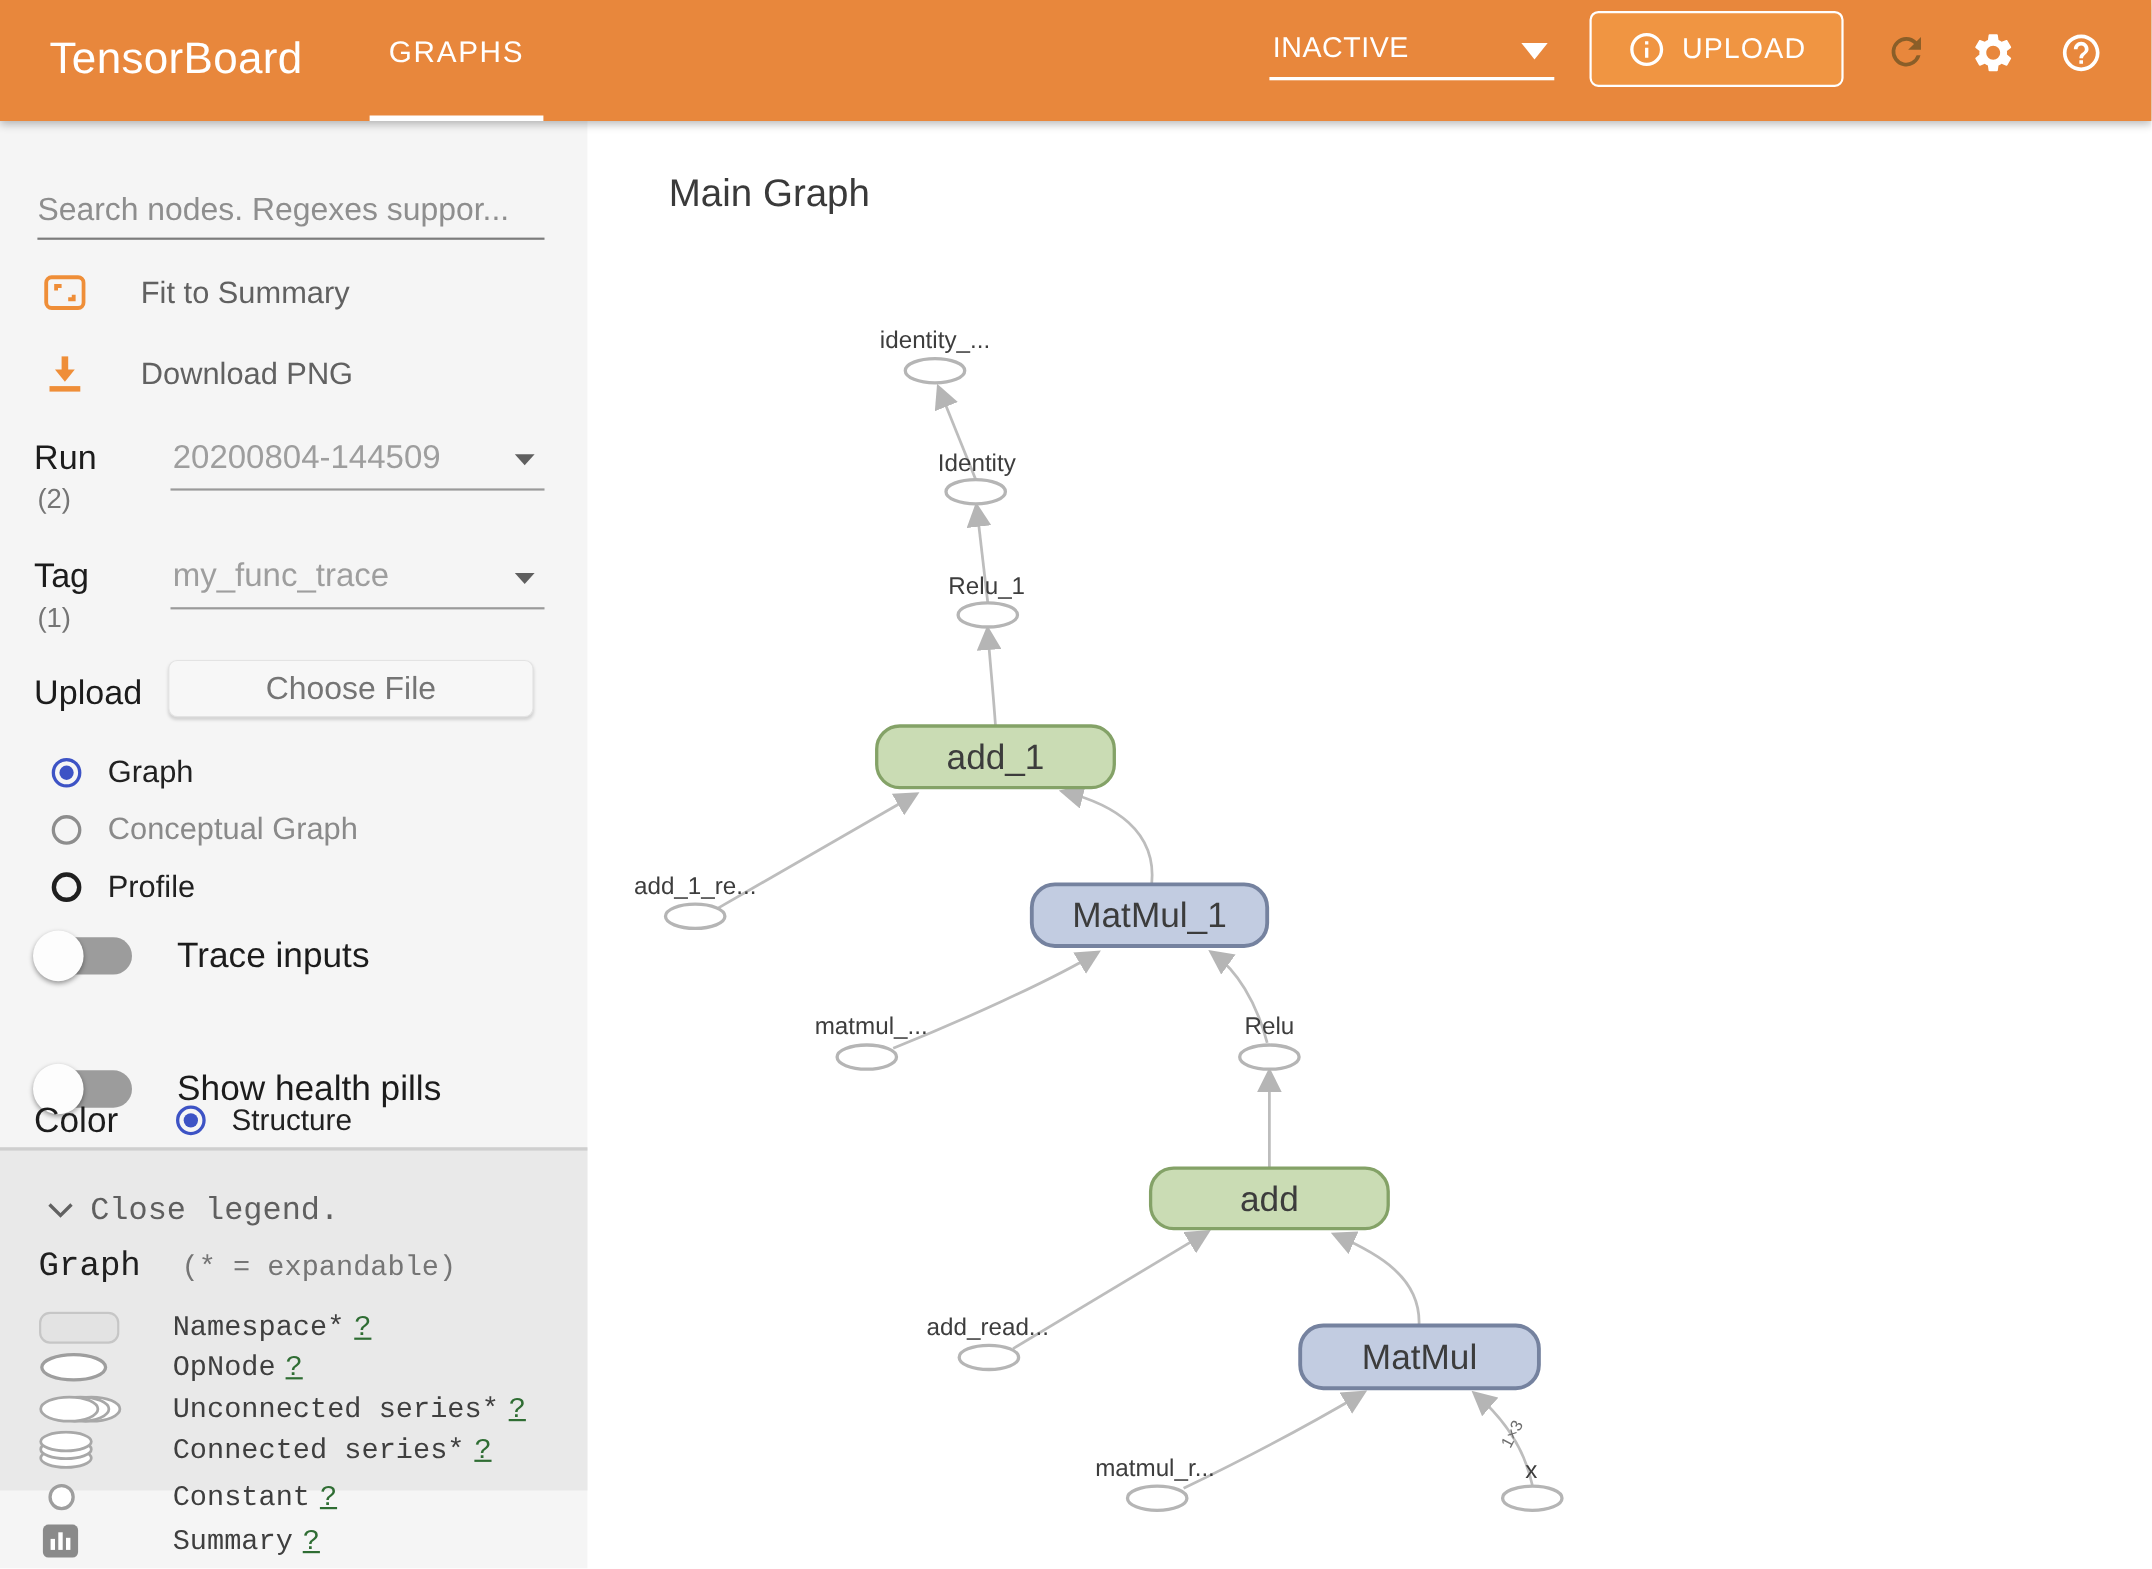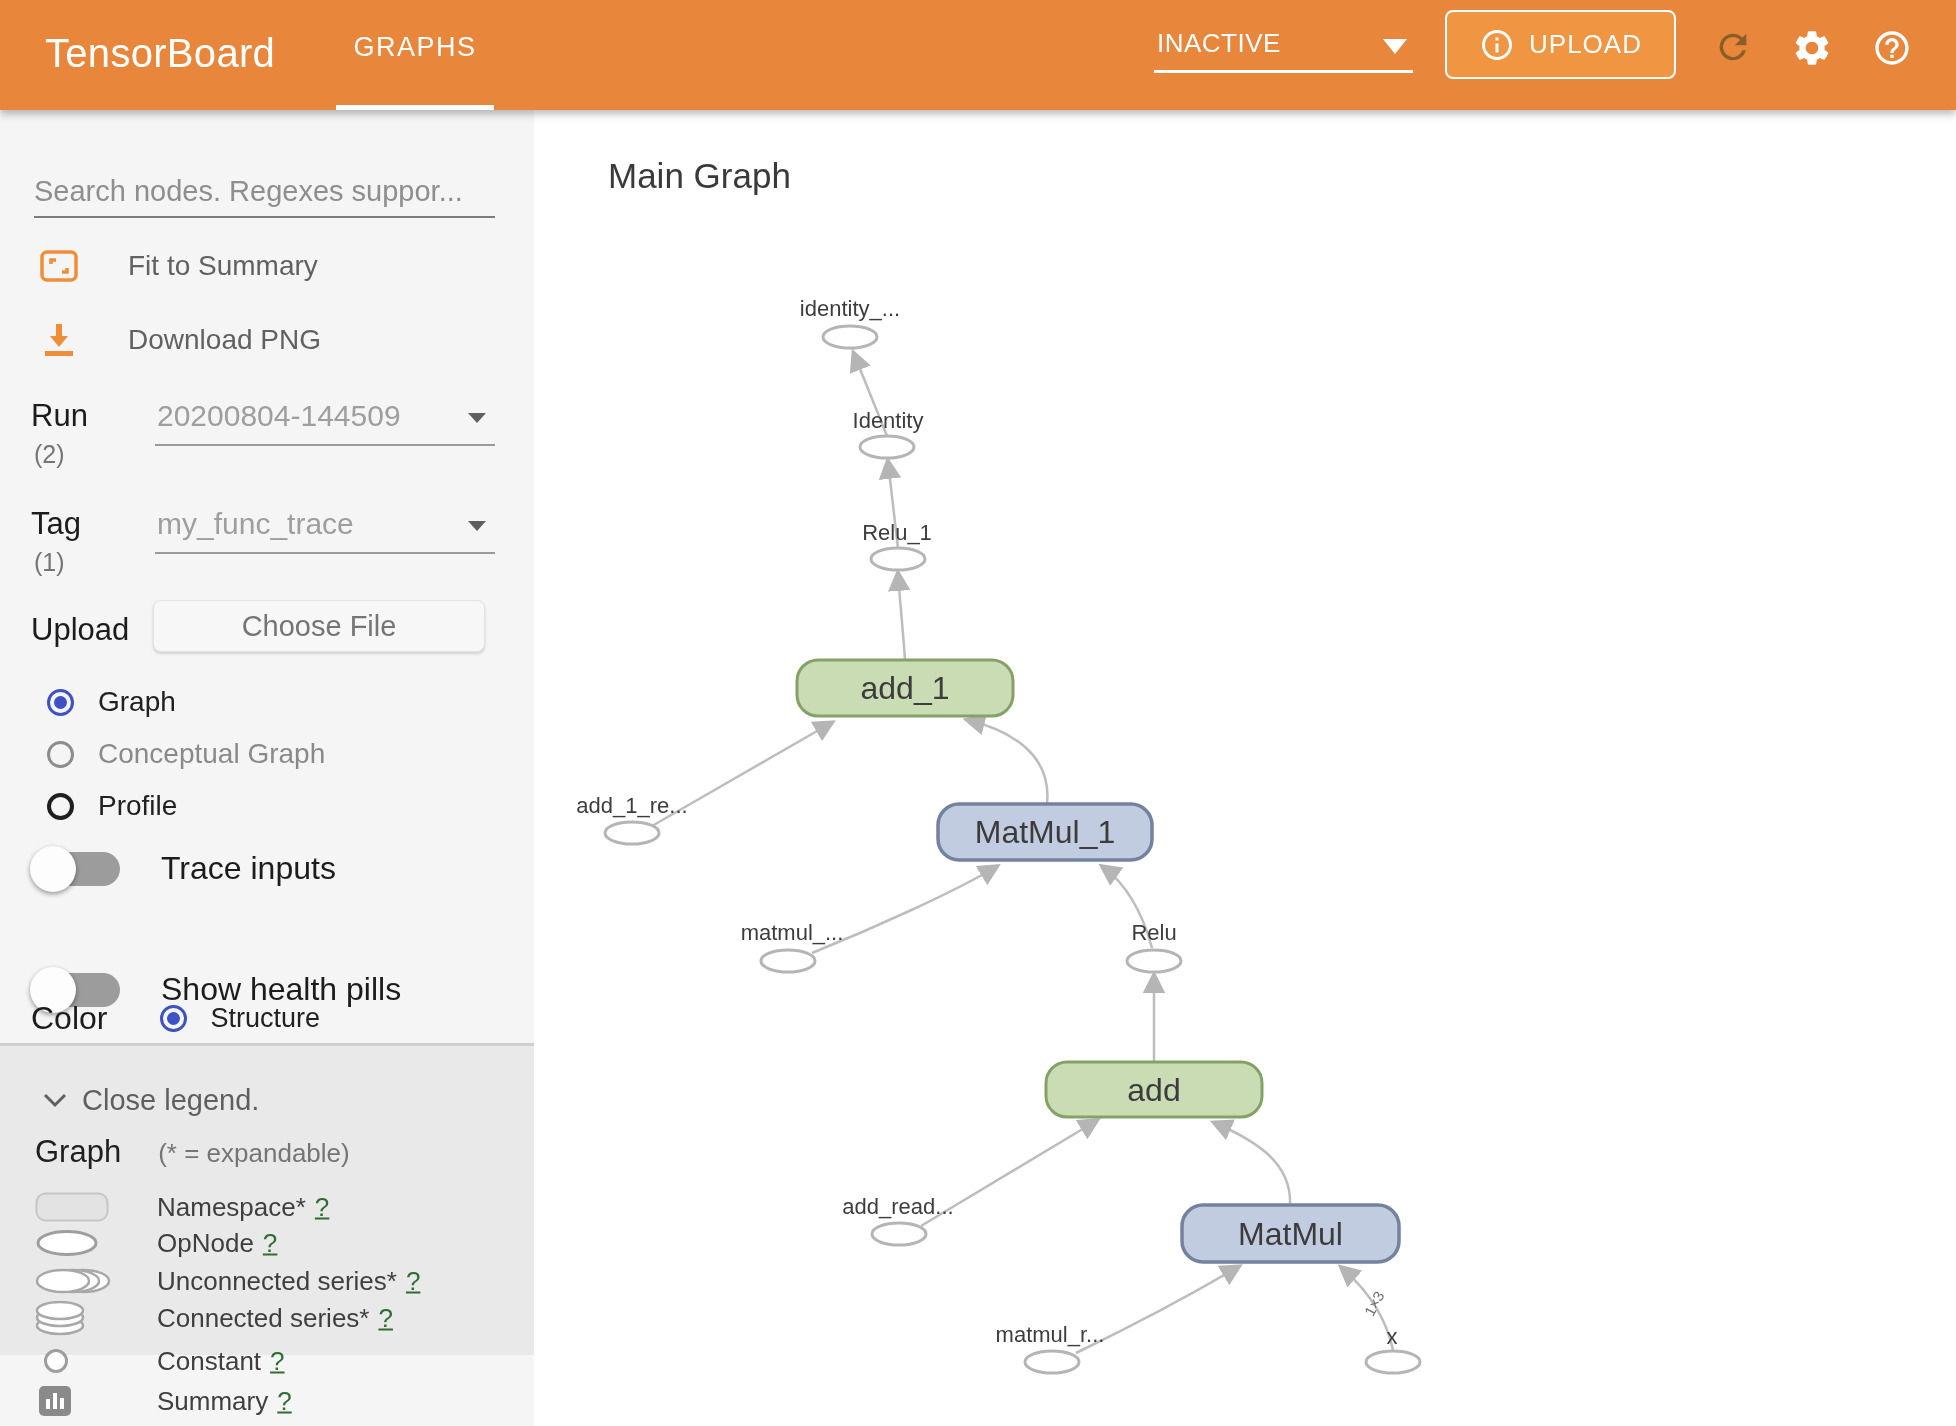--- a/index.html
+++ b/index.html
@@ -66,21 +66,21 @@
   .toggle-row { position:absolute; left:34px; display:flex; align-items:center; cursor:pointer; }
   .track { width:86px; height:34px; border-radius:17px; background:#9c9c9c; position:relative; flex:0 0 auto; }
   .thumb { position:absolute; left:-4px; top:-6px; width:46px; height:46px; border-radius:50%;
     background:#fdfdfd; box-shadow:0 2px 5px rgba(0,0,0,.4); }
   .toggle-label { margin-left:41px; font-size:32px; color:#1c1c1c; }
   .color-row { position:absolute; left:31px; top:890px; display:flex; align-items:center; }
   .color-title { font-size:32px; color:#1c1c1c; }
   .color-row .radio { margin-left:53px; }
   .color-opt { margin-left:23px; font-size:27px; color:#212121; }
   .legend { position:absolute; left:0; top:933px; width:534px; height:312px;
-    background:#e9e9e9; border-top:3px solid #cfcfcf; }
+    background:#e9e9e9; border-top:3px solid #cfcfcf;font-family:Liberation Mono, monospace; }
   .close-legend { position:absolute; left:43px; top:38px; display:flex; align-items:center;
     gap:15px; cursor:pointer; }
   .close-legend span { font-size:29px; color:#5f5f5f; }
   .legend-head { position:absolute; left:35px; top:88px; display:flex; align-items:baseline; gap:37px; }
   .legend-head .lh { font-size:31px; color:#1f1f1f; }
   .legend-head .ln { font-size:26px; color:#757575; }
   .lrow { position:absolute; left:0; width:534px; height:40px; }
   .lrow .licon { position:absolute; left:35px; top:50%; transform:translateY(-50%); }
   .lrow .licon.ctr { left:43px; }
   .lrow .ltext { position:absolute; left:157px; top:50%; transform:translateY(-50%);

